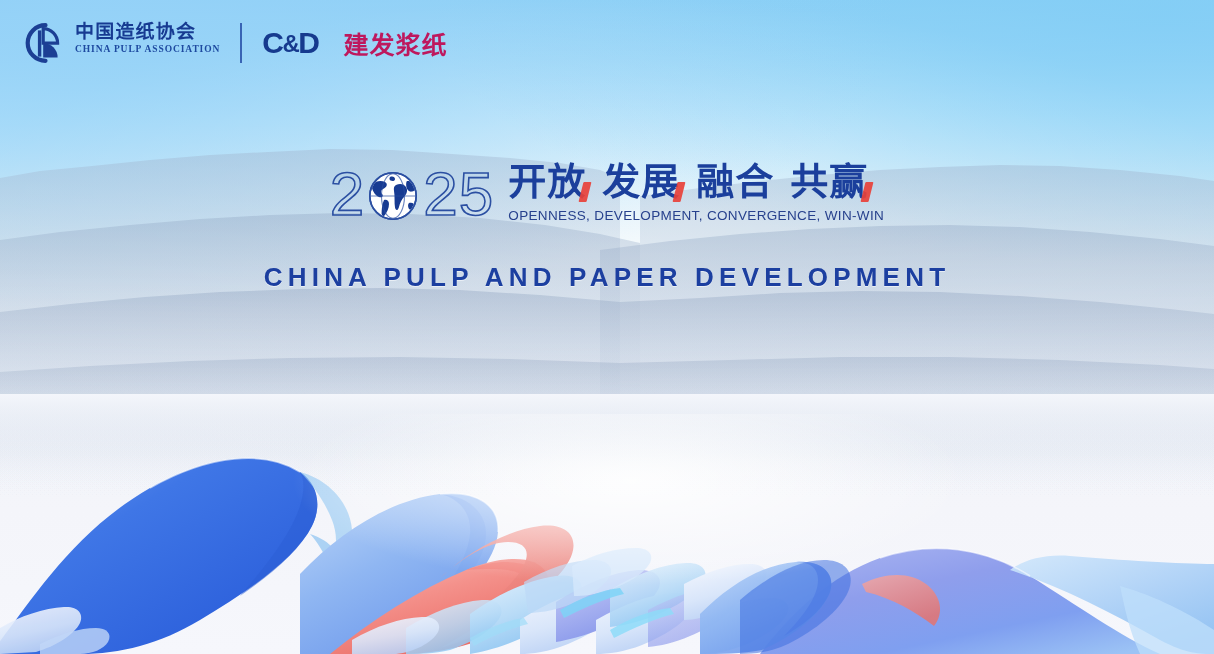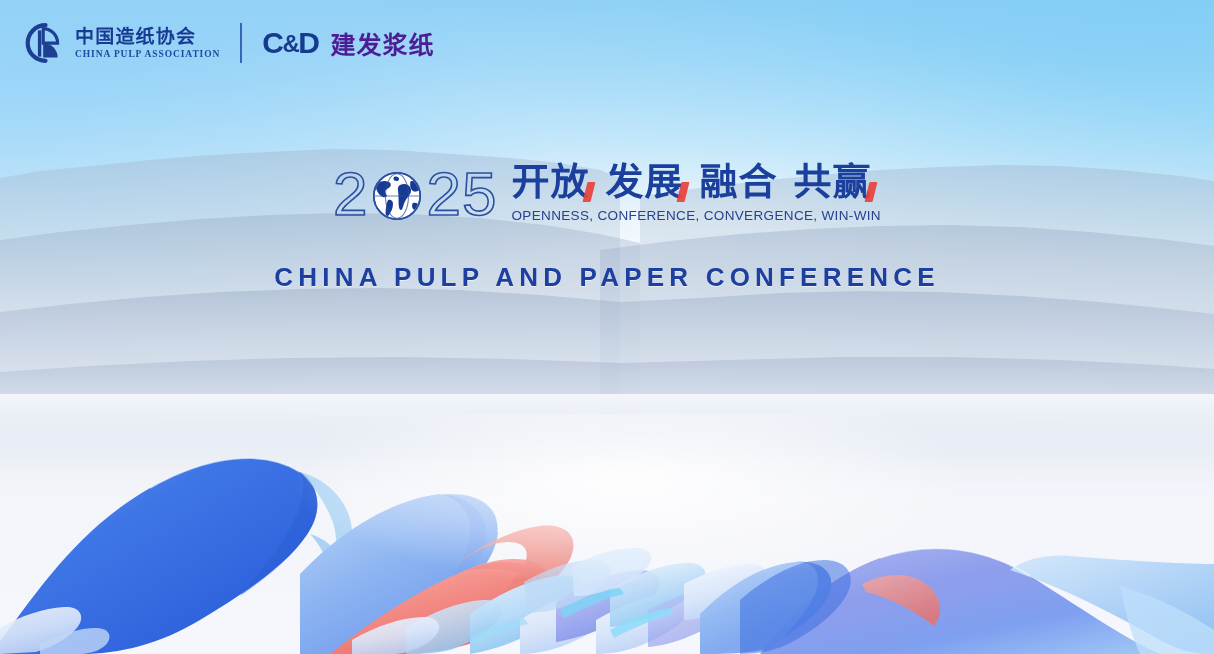--- a/index.html
+++ b/index.html
@@ -54,21 +54,21 @@
     background:linear-gradient(to bottom, rgba(244,246,251,1) 0%, rgba(244,246,251,0) 100%);
     pointer-events:none;
   }
 
   
   .header{
     position:absolute;left:24px;top:22px;
     display:flex;align-items:center;gap:0;
     z-index:40;
   }
-  .logo-cpa{display:flex;align-items:center;gap:9px;}
+  .logo-cpa{display:flex;align-items:flex-start;gap:9px;}
   .cpa-mark{width:42px;height:42px;flex:0 0 auto;}
   .cpa-text{display:flex;flex-direction:column;line-height:1;}
   .cpa-cn{
     font-size:19px;font-weight:700;color:#173b92;letter-spacing:1.2px;
     font-family:"Liberation Sans","DejaVu Sans",sans-serif;
   }
   .cpa-en{
     font-size:9.5px;font-weight:700;color:#1e4aa0;letter-spacing:.9px;
     margin-top:4px;font-family:"Liberation Serif","DejaVu Serif",serif;
   }
@@ -77,22 +77,23 @@
     margin:0 20px;flex:0 0 auto;
   }
   .logo-cnd{display:flex;align-items:center;gap:11px;}
   .cnd-wordmark{
     font-size:30px;font-weight:700;color:#163a8e;letter-spacing:-.5px;
     font-family:"Liberation Sans","DejaVu Sans",sans-serif;
     display:flex;align-items:center;
   }
   .cnd-amp{font-size:24px;position:relative;top:1px;margin:0 -1px;}
   .cnd-cn{
-    font-size:25px;font-weight:700;color:#4c1d95;letter-spacing:1px;
-    font-family:"Liberation Sans","DejaVu Sans",sans-serif;
+    font-size:25px;font-weight:700;color:#be185d;letter-spacing:1px;
+    font-family:"Liberation Sans","DejaVu Sans",sans-serif;
+    margin-left:13px;
   }
 
   
   .year-row{
     position:absolute;left:0;right:0;top:163px;
     display:flex;align-items:flex-start;justify-content:center;
     z-index:35;
   }
   .year-block{display:flex;align-items:center;gap:2px;}
   .year-digit{
@@ -273,26 +274,26 @@
       <span class="year-digit">5</span>
     </div>
 
     <div class="slogan-block">
       <div class="slogan-cn">
         <span class="slogan-word">开放</span>
         <span class="slogan-word">发展</span>
         <span class="slogan-word no-accent">融合</span>
         <span class="slogan-word">共赢</span>
       </div>
-      <div class="slogan-en">OPENNESS, CONFERENCE, CONVERGENCE, WIN-WIN</div>
+      <div class="slogan-en">OPENNESS, DEVELOPMENT, CONVERGENCE, WIN-WIN</div>
     </div>
   </div>
 
   <div class="title-wrap">
-    <div class="title-en">CHINA PULP AND PAPER CONFERENCE</div>
+    <div class="title-en">CHINA PULP AND PAPER DEVELOPMENT</div>
   </div>
 
   <div class="wave-fade-top"></div>
   <div class="waves">
     <svg viewBox="0 0 1214 240" preserveAspectRatio="none" xmlns="http://www.w3.org/2000/svg">
       <defs>
         <linearGradient id="gBlueBig" x1="0" y1="0" x2="1" y2="1">
           <stop offset="0%" stop-color="#6f9ef0"></stop>
           <stop offset="35%" stop-color="#3f76e6"></stop>
           <stop offset="75%" stop-color="#2f63dd"></stop>

